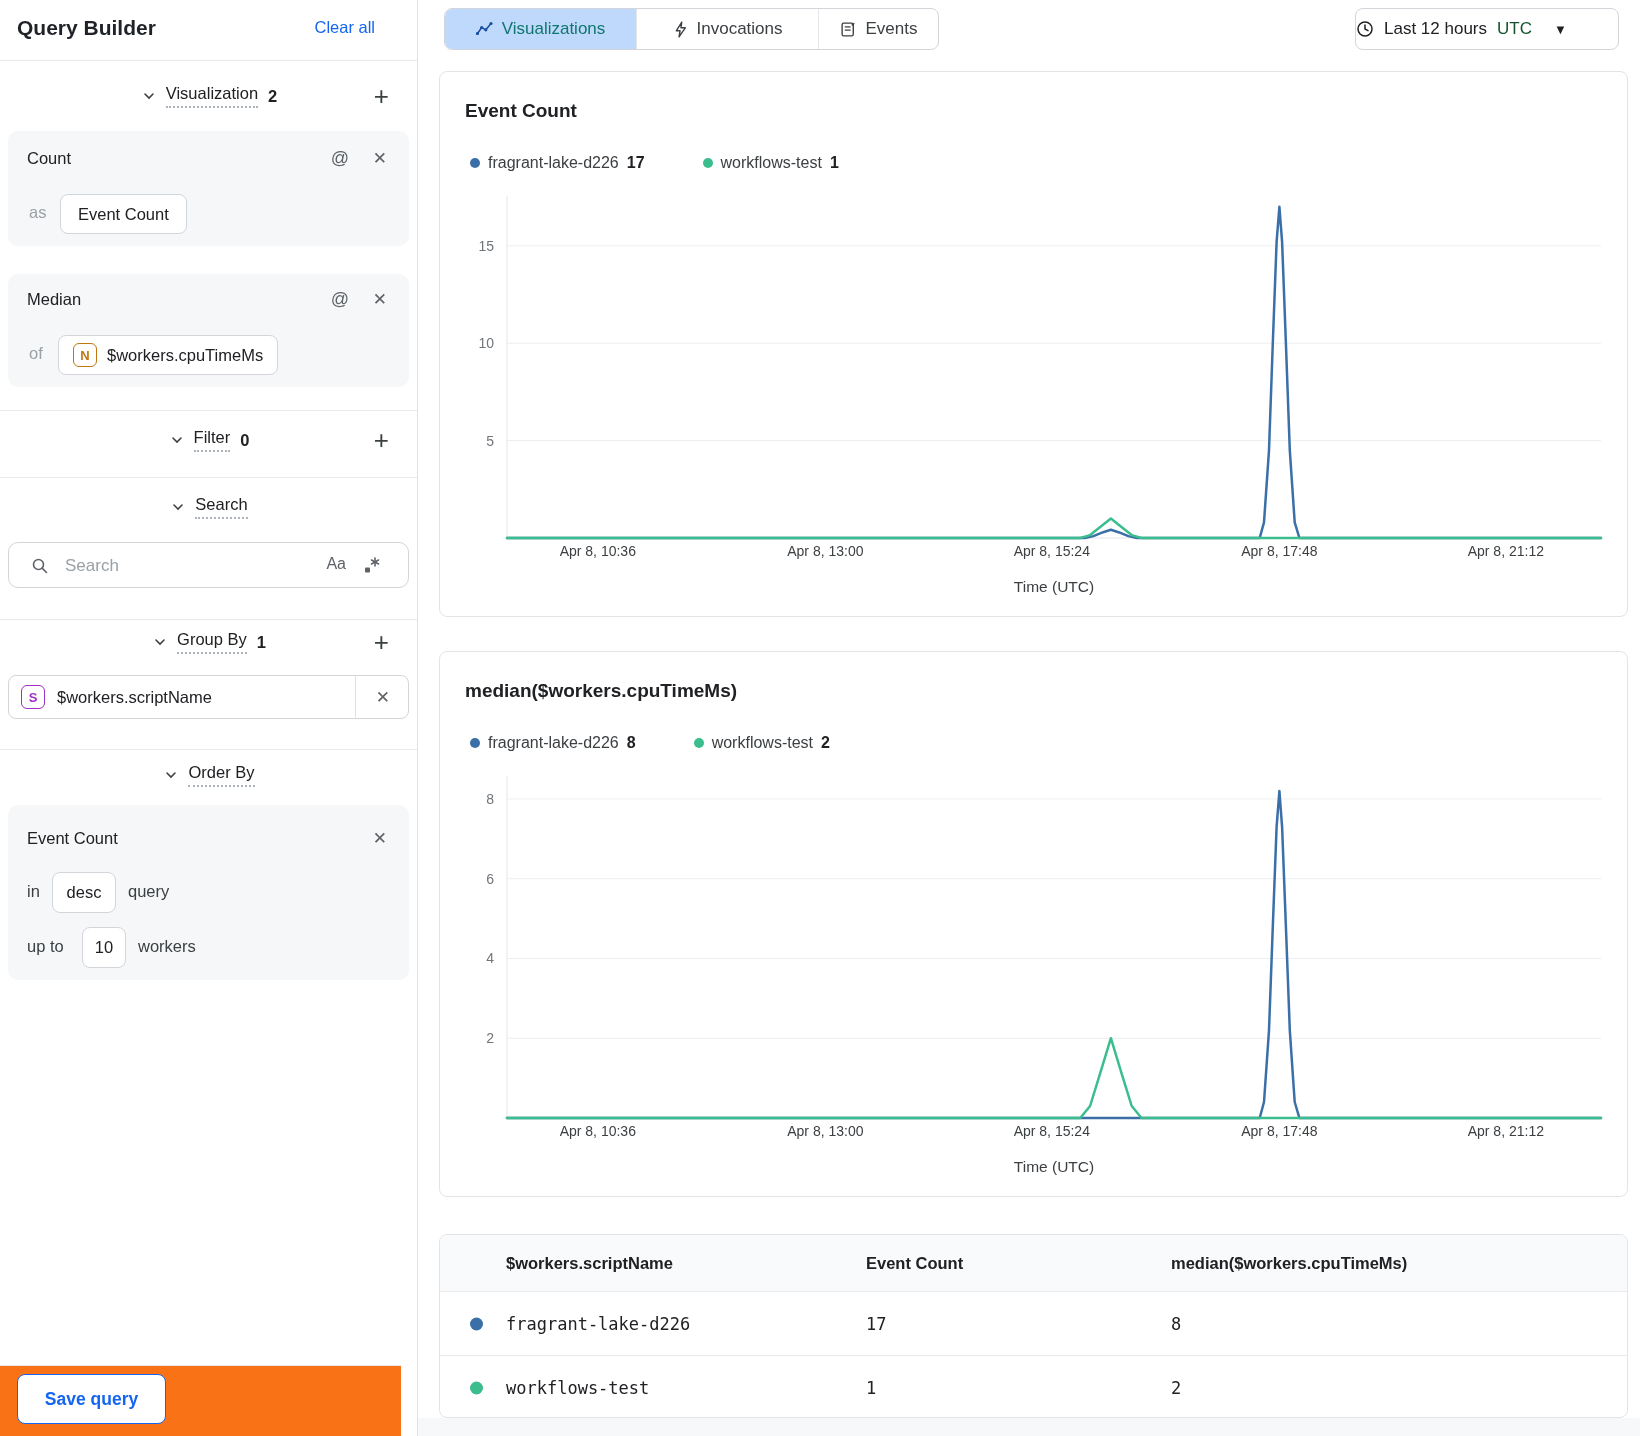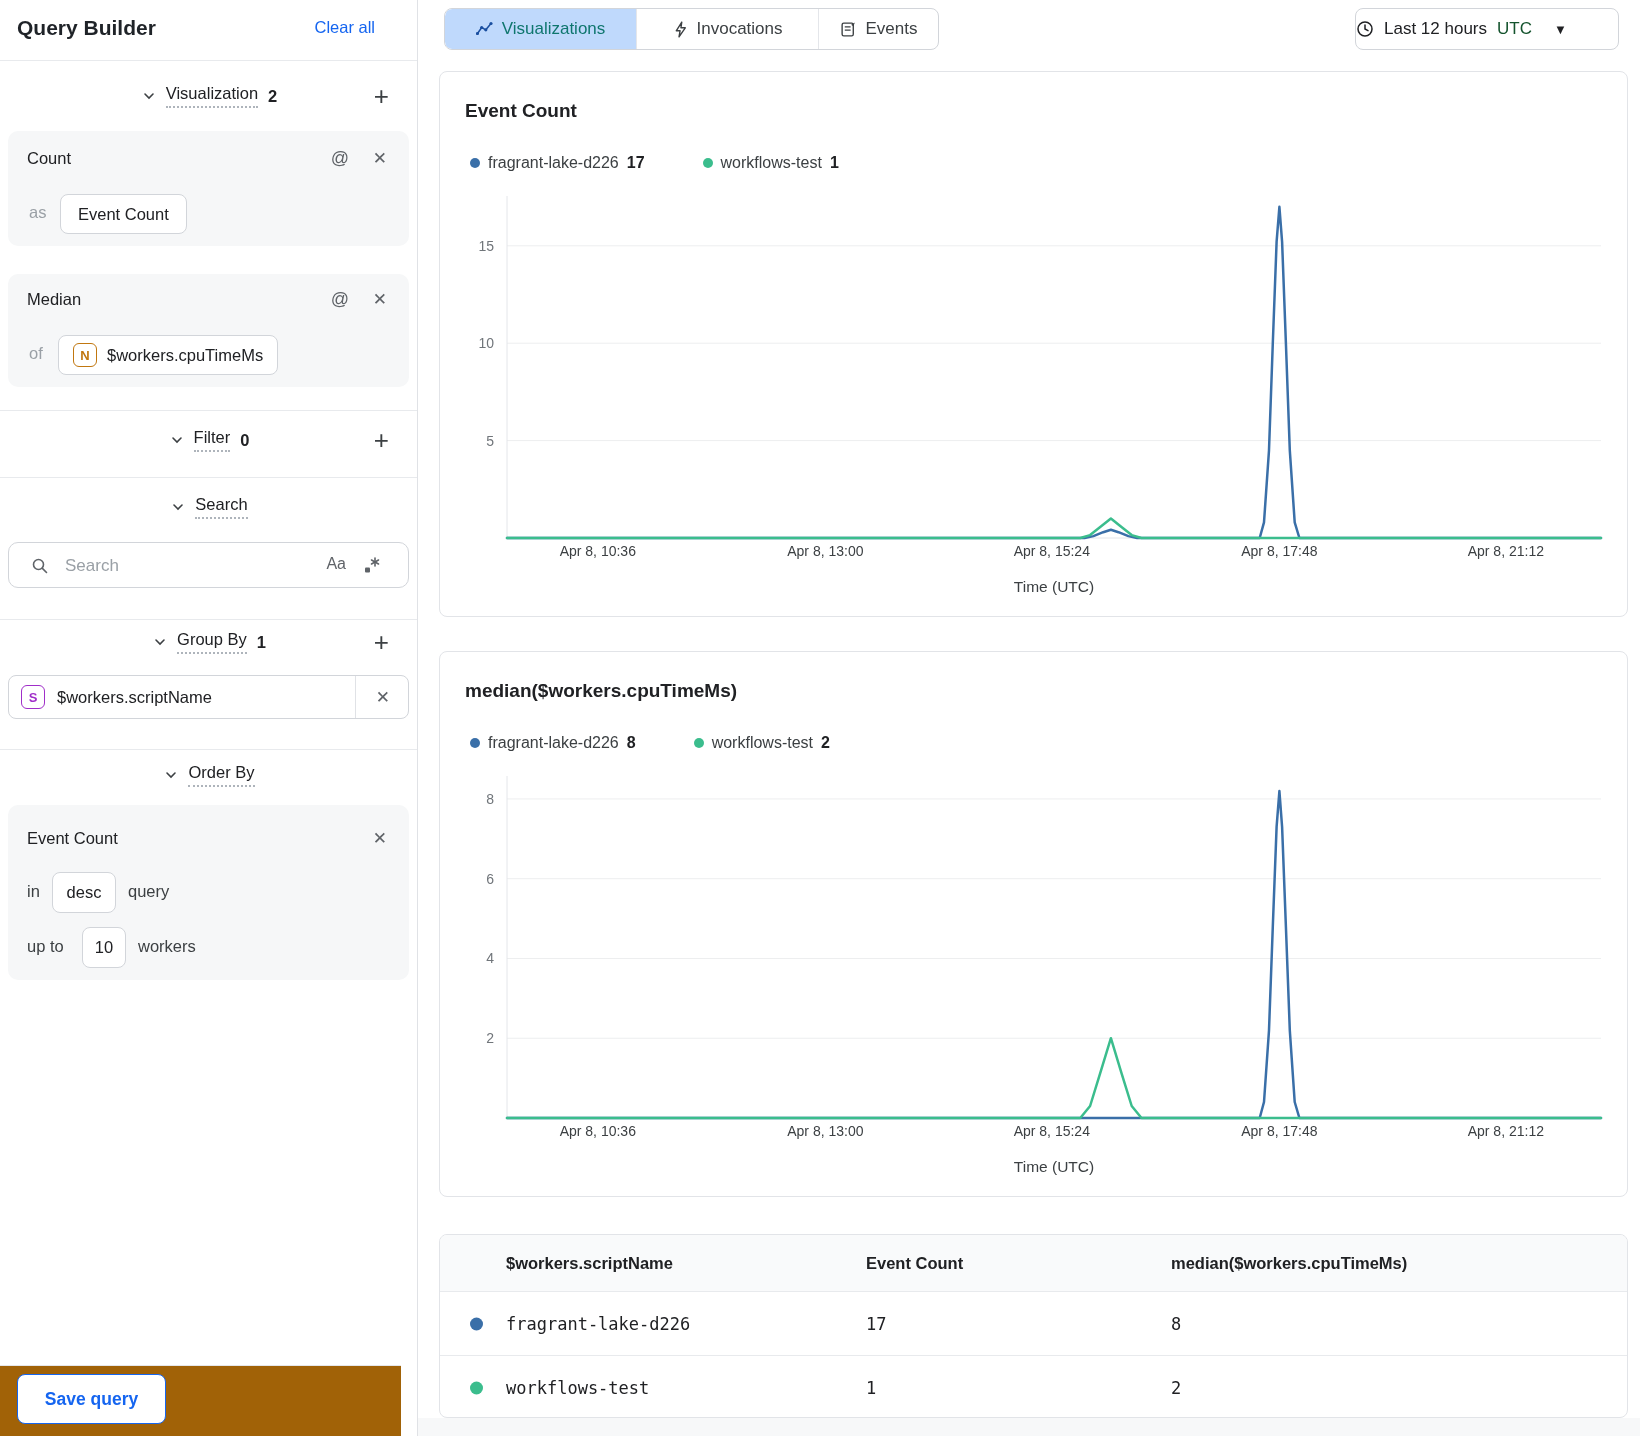--- a/index.html
+++ b/index.html
@@ -24,21 +24,21 @@
   .icon-btn{position:absolute;font-size:17px;color:#5F6368;cursor:pointer;line-height:1;}
   .muted{color:#9AA0A6;font-size:16.5px;}
   .wbox{position:absolute;background:#fff;border:1px solid #D2D5DA;border-radius:8px;display:flex;align-items:center;justify-content:center;font-size:16.5px;color:#202124;box-sizing:border-box;cursor:text;}
   .fbadge{width:24px;height:24px;border-radius:6px;display:inline-flex;align-items:center;justify-content:center;font-size:13px;font-weight:700;background:#fff;box-sizing:border-box;}
   .badge-n{border:1.5px solid #C1770F;color:#C1770F;}
   .badge-s{border:1.5px solid #A02EC9;color:#A02EC9;}
   .search-box{position:absolute;left:8px;right:8px;height:46px;background:#fff;border:1px solid #D2D5DA;border-radius:10px;box-sizing:border-box;}
   .search-box input{position:absolute;left:54px;top:0;height:100%;width:250px;border:none;outline:none;font-size:17px;color:#202124;background:transparent;font-family:"Liberation Sans",sans-serif;}
   .search-box input::placeholder{color:#9AA0A6;}
   .gb-item{position:absolute;left:8px;right:8px;height:44px;background:#fff;border:1px solid #D2D5DA;border-radius:8px;box-sizing:border-box;display:flex;align-items:center;}
-  .sb-footer{position:absolute;left:0;right:16px;bottom:0;height:70px;background:#a16207;border-top:1px solid #E5E7EB;}
+  .sb-footer{position:absolute;left:0;right:16px;bottom:0;height:70px;background:#f97316;border-top:1px solid #E5E7EB;}
   .btn{position:absolute;top:8px;height:50px;border-radius:8px;display:flex;align-items:center;justify-content:center;font-size:17.5px;font-weight:600;cursor:pointer;box-sizing:border-box;gap:10px;}
   .btn-outline{left:17px;width:149px;background:#fff;border:1px solid #1565F0;color:#1565F0;}
   .btn-primary{left:185px;width:213px;background:#1565F0;border:none;color:#fff;}
   .kbd-badge{width:27px;height:27px;border-radius:6px;background:rgba(255,255,255,0.25);display:inline-flex;align-items:center;justify-content:center;font-size:15px;font-weight:700;color:#fff;}
   
   .main{position:absolute;left:418px;top:0;width:1222px;height:1436px;background:#fff;}
   .tabgroup{position:absolute;left:26px;top:8px;height:42px;display:flex;background:#fff;border:1px solid #D2D5DA;border-radius:8px;box-sizing:border-box;overflow:hidden;}
   .tab{display:flex;align-items:center;justify-content:center;gap:9px;font-size:17px;color:#3C4043;cursor:pointer;box-sizing:border-box;}
   .tab + .tab{border-left:1px solid #E4E6EA;}
   .tab.selected{background:#BFD9FC;color:#0f766e;font-weight:500;border-radius:7px 0 0 7px;}

